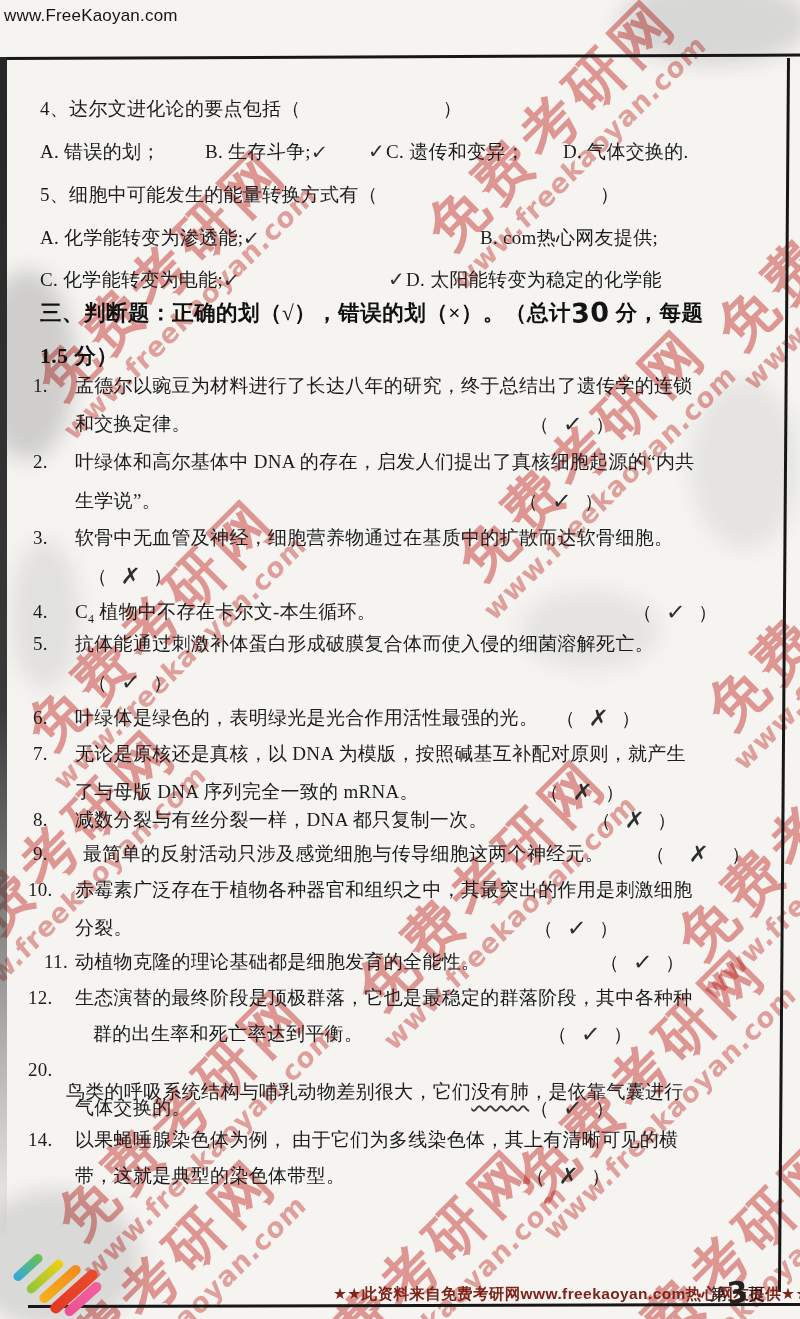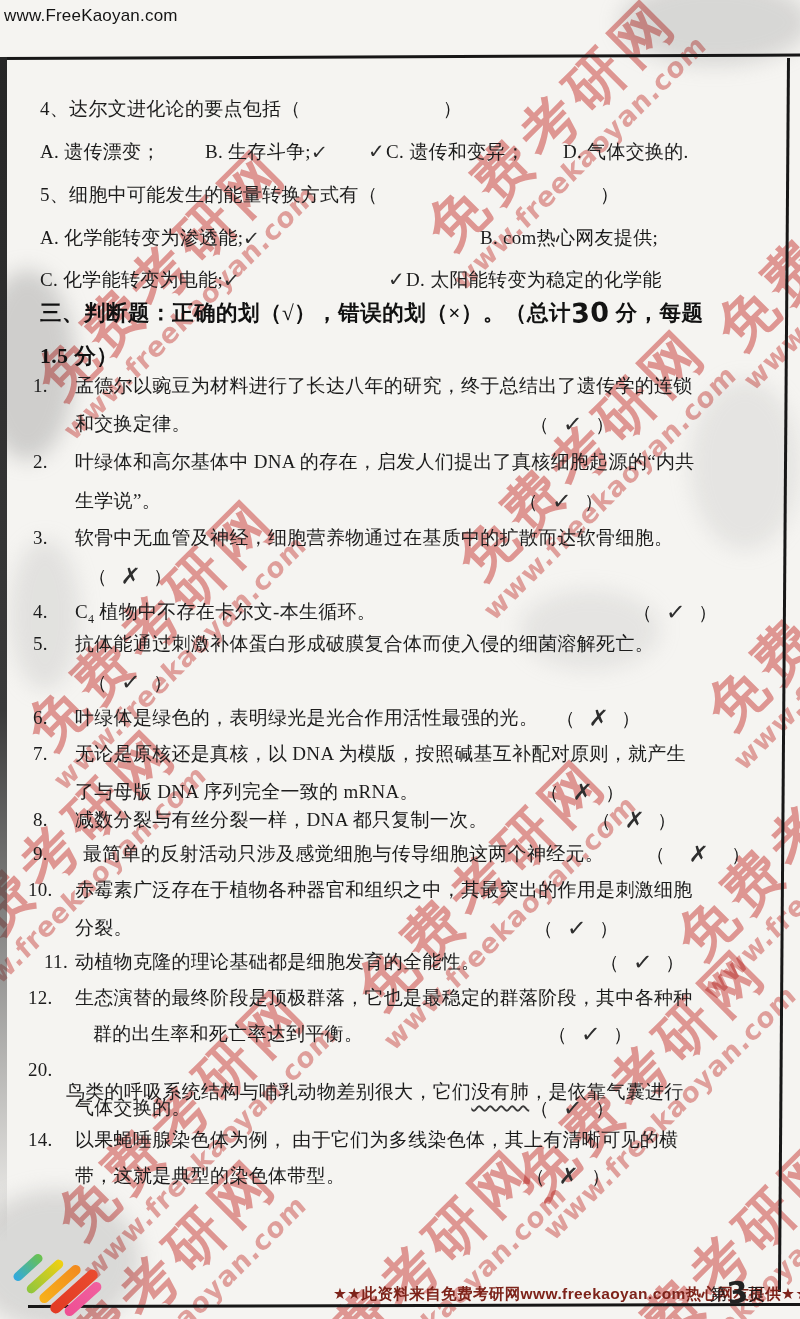--- a/index.html
+++ b/index.html
@@ -126,21 +126,21 @@
   <div class="edge-strip"></div>
 
   <div class="heading" style="left:40px;top:295px;">
     <span>三、判断题：正确的划（√），错误的划（×）。（总计</span><span class="hw">30</span><span> 分，每题</span>
   </div>
   <div class="heading" style="left:40px;top:341px;">1.5 分）</div>
 
   <div id="content">
       <div class="tline" style="left: 40px; top: 95px;">4、达尔文进化论的要点包括（<span class="gap" style="width: 142px;"></span>）</div>
       <div class="tline" style="left: 0px; top: 138px; width: 800px;">
-        <span style="position: absolute; left: 40px; white-space: nowrap;">A. 遗传漂变；</span>
+        <span style="position: absolute; left: 40px; white-space: nowrap;">A. 错误的划；</span>
         <span style="position: absolute; left: 205px; white-space: nowrap;">B. 生存斗争;<span class="mk" style="font-size: 20px;">✓</span></span>
         <span style="position: absolute; left: 368px; white-space: nowrap;"><span class="mk-pre">✓</span>C. 遗传和变异；</span>
         <span style="position: absolute; left: 563px; white-space: nowrap;">D. 气体交换的.</span>
       </div>
       <div class="tline" style="left: 40px; top: 181px;">5、细胞中可能发生的能量转换方式有（<span class="gap" style="width: 222px;"></span>）</div>
       <div class="tline" style="left: 0px; top: 224px; width: 800px;">
         <span style="position: absolute; left: 40px; white-space: nowrap;">A. 化学能转变为渗透能;<span class="mk" style="font-size: 20px;">✓</span></span>
         <span style="position: absolute; left: 480px; white-space: nowrap;">B. com热心网友提供;</span>
       </div>
       <div class="tline" style="left: 0px; top: 266px; width: 800px;">

